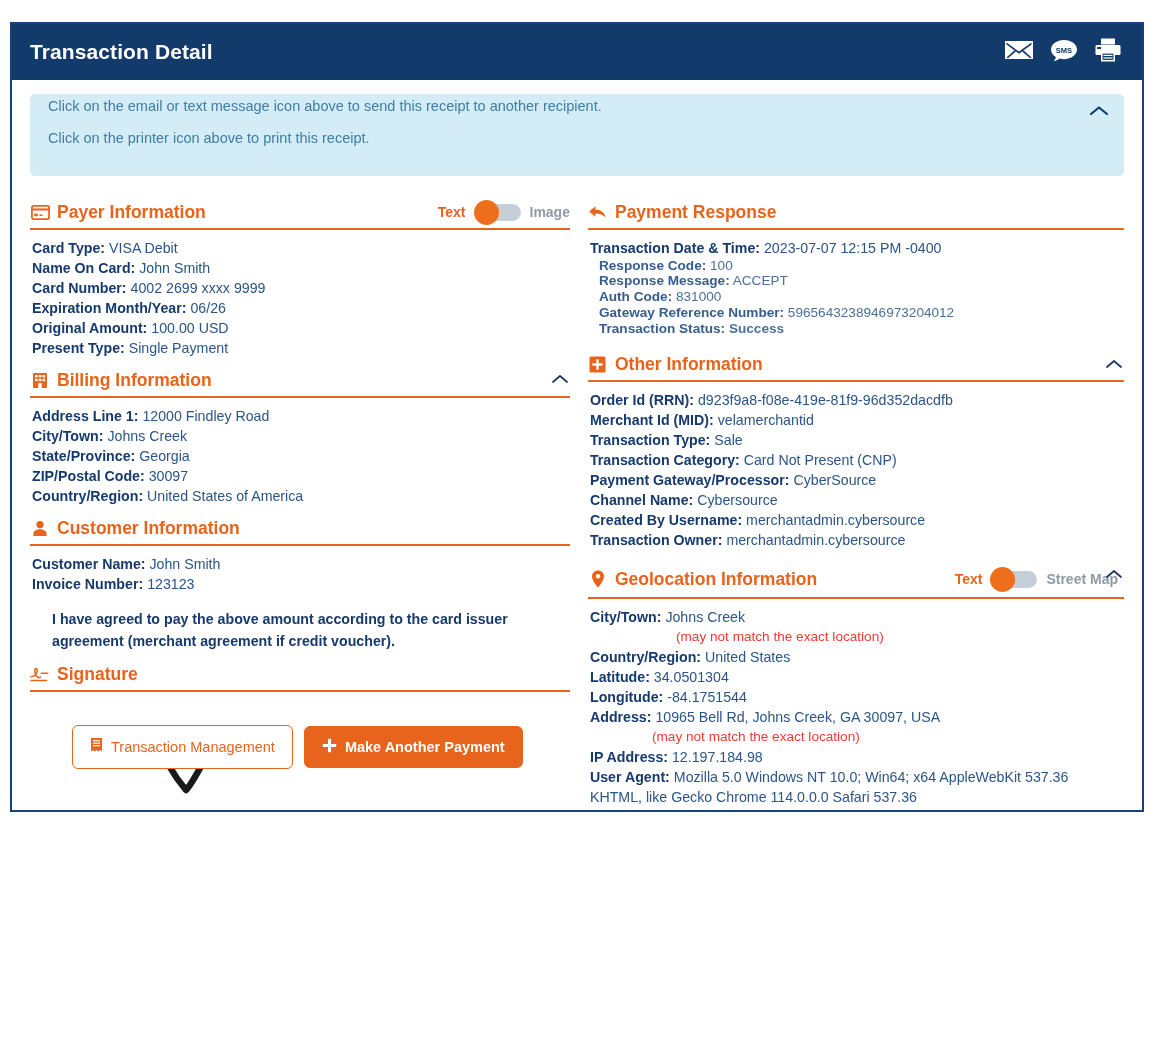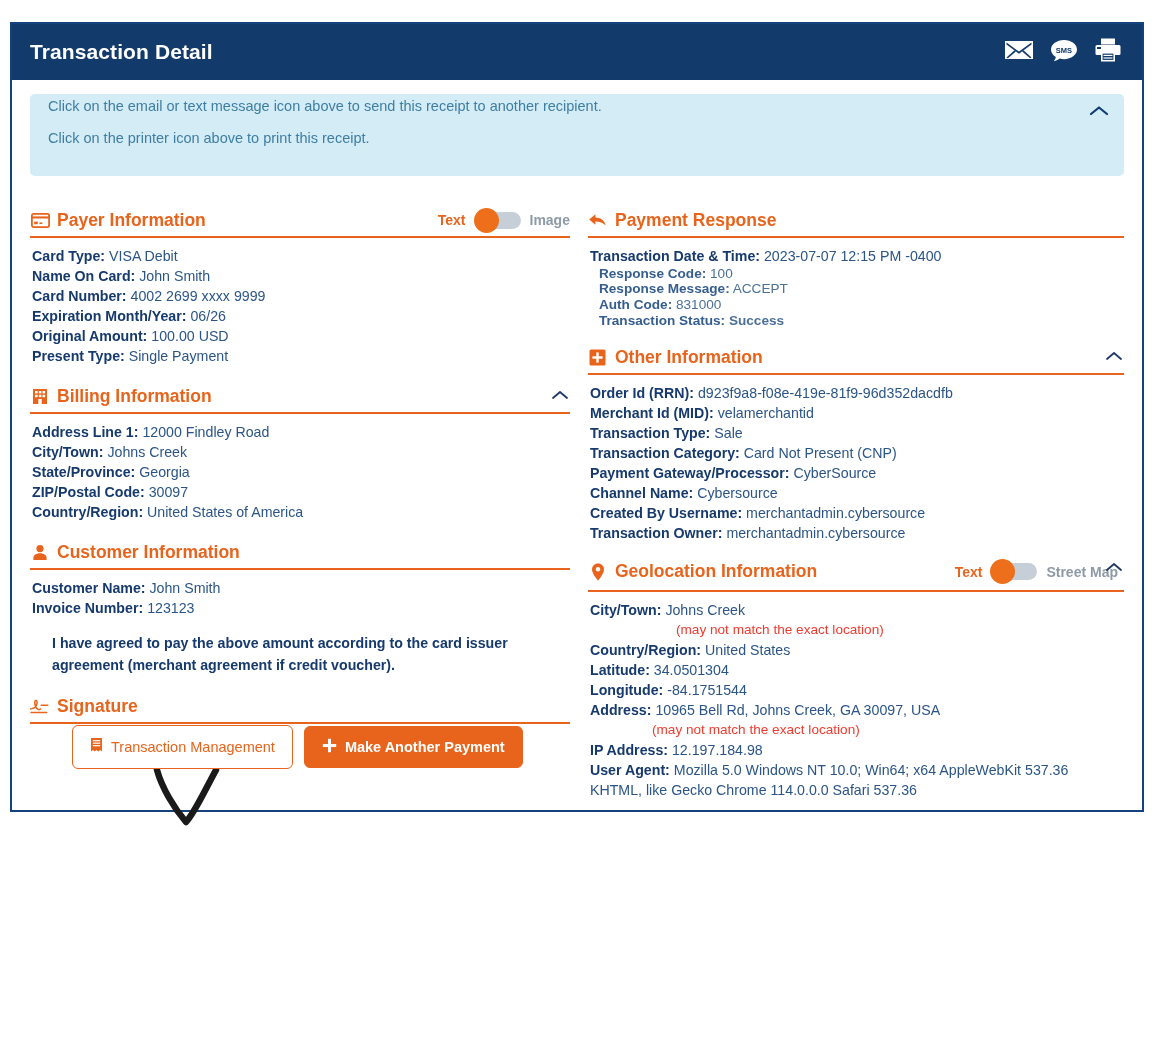--- a/index.html
+++ b/index.html
@@ -67,21 +67,21 @@
   .col { width: 548px; position: relative; }
   .col-right { padding-left: 4px; }
 
   
   .sec {
     position: relative;
     display: flex;
     align-items: center;
     border-bottom: 2px solid #e8641c;
     padding-bottom: 5px;
-    margin-top: 20px;
+    margin-top: 12px;
     margin-bottom: 8px;
   }
   .sec-icon {
     width: 20px; height: 20px;
     margin-right: 7px;
     display: flex; align-items: center; justify-content: center;
     flex: 0 0 auto;
   }
   .sec-title {
     color: #e8641c;
@@ -347,20 +347,21 @@
           </svg>
         </span>
         <span class="sec-title">Payment Response</span>
       </div>
       <div class="fields">
         <p class="fld"><span class="k">Transaction Date &amp; Time:</span> <span class="v">2023-07-07 12:15 PM -0400</span></p>
         <div class="subfields">
           <p class="fld"><span class="k">Response Code:</span> <span class="v">100</span></p>
           <p class="fld"><span class="k">Response Message:</span> <span class="v">ACCEPT</span></p>
           <p class="fld"><span class="k">Auth Code:</span> <span class="v">831000</span></p>
+          <p class="fld"><span class="k">Gateway Reference Number:</span> <span class="v">5965643238946973204012</span></p>
           <p class="fld"><span class="k">Transaction Status:</span> <span class="v success">Success</span></p>
         </div>
       </div>
 
       <div class="sec" style="margin-top:18px;">
         <span class="sec-icon">
           <svg width="17" height="17" viewBox="0 0 17 17">
             <rect x="0.5" y="0.5" width="16" height="16" rx="1.6" fill="#e8641c"></rect>
             <rect x="7.3" y="3.4" width="2.4" height="10.2" fill="#ffffff"></rect>
             <rect x="3.4" y="7.3" width="10.2" height="2.4" fill="#ffffff"></rect>

